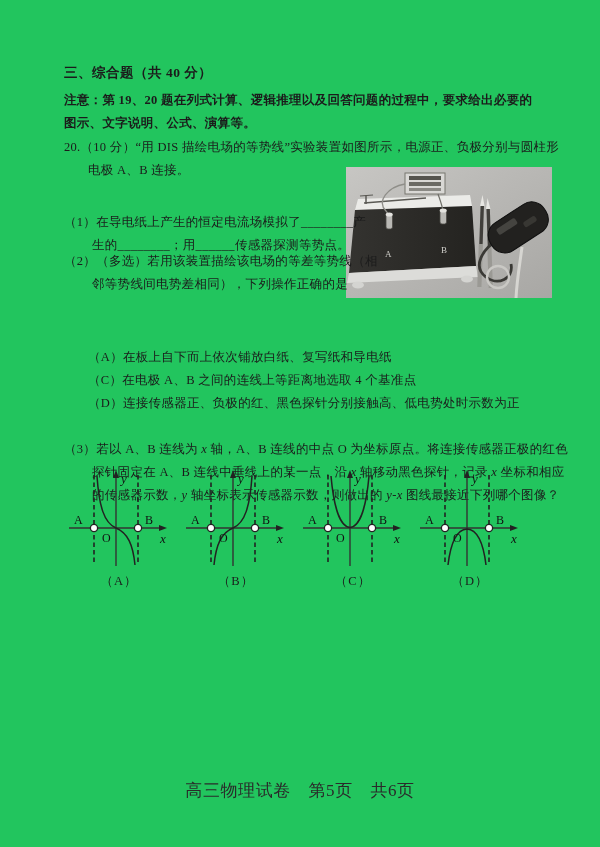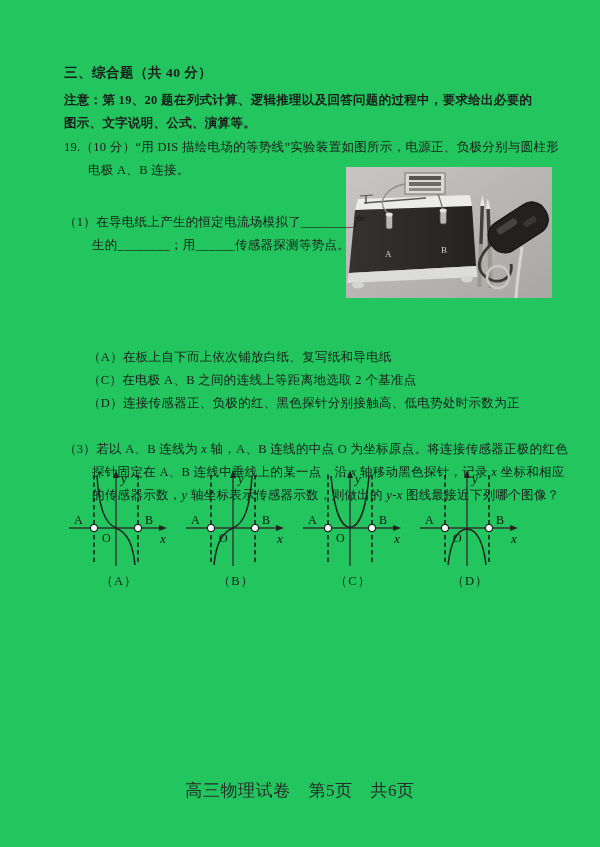--- a/index.html
+++ b/index.html
@@ -35,21 +35,21 @@
 </style>
 </head>
 <body>
 
 <div class="page">
 
   <div class="abs title" style="left:64px; top:64px;">三、综合题（共 40 分）</div>
 
   <div class="abs t bold" style="left:64px; top:89px; width:470px;">注意：第 19、20 题在列式计算、逻辑推理以及回答问题的过程中，要求给出必要的图示、文字说明、公式、演算等。</div>
 
-  <div class="abs t hang24" style="left:64px; top:136px; width:482px;">19.（10 分）“用 DIS 描绘电场的等势线”实验装置如图所示，电源正、负极分别与圆柱形电极 A、B 连接。</div>
+  <div class="abs t hang24" style="left:64px; top:136px; width:482px;">20.（10 分）“用 DIS 描绘电场的等势线”实验装置如图所示，电源正、负极分别与圆柱形电极 A、B 连接。</div>
 
   <svg class="photo" viewBox="0 0 206 131">
     <defs>
       <linearGradient id="pbg" x1="0" y1="0" x2="1" y2="1">
         <stop offset="0" stop-color="#c7c6c3"></stop>
         <stop offset="1" stop-color="#a8a7a4"></stop>
       </linearGradient>
       <linearGradient id="paperg" x1="0" y1="0" x2="1" y2="0">
         <stop offset="0" stop-color="#343330"></stop>
         <stop offset="1" stop-color="#242320"></stop>
@@ -111,24 +111,25 @@
       <g transform="rotate(-33 172 60)">
         <rect x="140" y="44" width="64" height="33" rx="15" fill="#22211f" stroke="#101010" stroke-width="1"></rect>
         <rect x="152" y="50" width="22" height="7" rx="2" fill="#454440"></rect>
         <rect x="178" y="59" width="14" height="6" rx="2" fill="#383733"></rect>
       </g>
     </g>
   </svg>
 
   <div class="abs t hang28" style="left:64px; top:181px; width:284px;margin-top:30px;">（1）在导电纸上产生的恒定电流场模拟了________产生的________；用______传感器探测等势点。</div>
 
+  <div class="abs t hang28" style="left:64px; top:250px; width:288px;">（2）（多选）若用该装置描绘该电场的等差等势线（相邻等势线间电势差相同），下列操作正确的是</div>
 
   <div class="abs t" style="left:64px; top:317px; width:486px;margin-top:29px;">
     <div class="opt">（A）在板上自下而上依次铺放白纸、复写纸和导电纸</div>
-    <div class="opt">（C）在电极 A、B 之间的连线上等距离地选取 2 个基准点</div>
+    <div class="opt">（C）在电极 A、B 之间的连线上等距离地选取 4 个基准点</div>
     <div class="opt">（D）连接传感器正、负极的红、黑色探针分别接触高、低电势处时示数为正</div>
   </div>
 
   <div class="abs t hang28" style="left:64px; top:404px; width:478px;margin-top:34px;"><span>（3）若以 A、B 连线为 </span><i>x</i><span> 轴，A、B 连线的中点 O 为坐标原点。将连接传感器正极的红色探针固定在 A、B 连线中垂线上的某一点，沿 </span><i>x</i><span> 轴移动黑色探针，记录 </span><i>x</i><span> 坐标和相应的传感器示数，</span><i>y</i><span> 轴坐标表示传感器示数，则做出的 </span><i>y-x</i><span> 图线最接近下列哪个图像？</span></div>
 
   <div class="abs graphs-row" style="left:66px; top:468px;">
 
     <div class="graph-cell">
       <svg class="graph-svg" viewBox="0 0 106 104">
         <line class="dash" x1="28" y1="7" x2="28" y2="97"></line>

